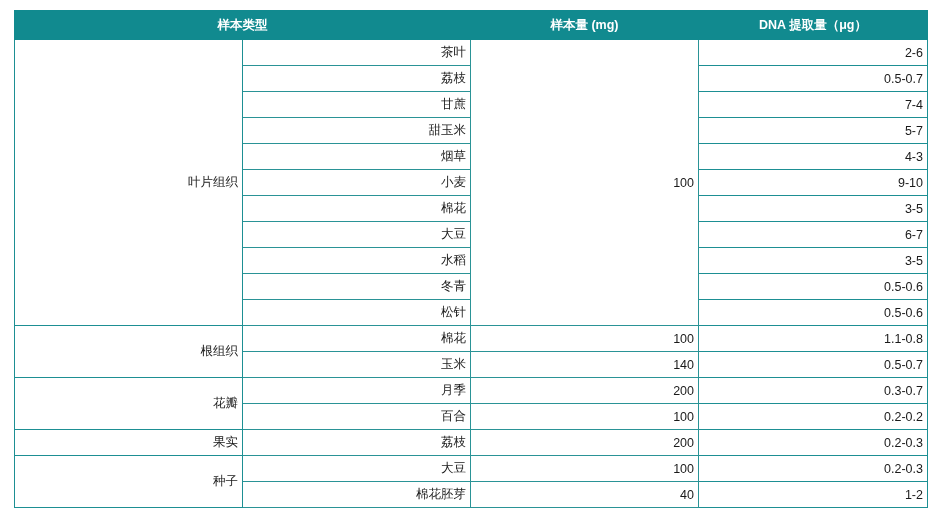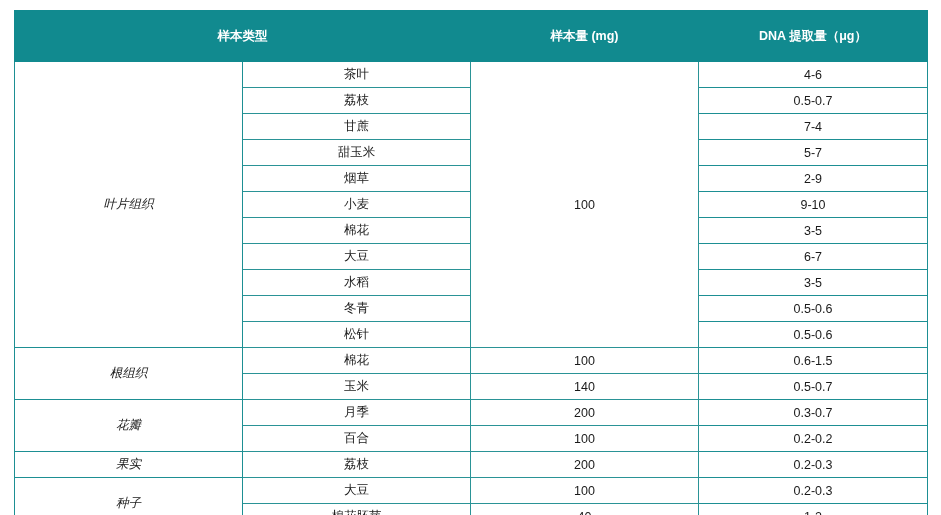--- a/index.html
+++ b/index.html
@@ -40,36 +40,35 @@
   table.sample-table col.c4 { width: 229px; }
 
   table.sample-table th {
     background: #118a8f;
     color: #ffffff;
     font-weight: bold;
     font-size: 12.5px;
     height: 24px;
     text-align: center;
     border: 1px solid #118a8f;
-    padding: 13px 4px;
+    padding: 2px 4px;
   }
   table.sample-table td {
     border: 1px solid #1d8f93;
     height: 23px;
-    text-align: center;
+    text-align: right;
     vertical-align: middle;
     padding: 1px 4px;
     color: #1a1a1a;
     font-size: 12.5px;
     background: #ffffff;
   }
   td.group-cell {
     border-left: 1px solid #1d8f93;
     border-right: 1px solid #1d8f93;
-    font-style: italic;
   }
   
   table.sample-table td.inner {
     border-color: #2a9396;
   }
 </style>
 </head>
 <body>
 
 <div class="page">
@@ -87,37 +86,37 @@
         <th colspan="2">样本类型</th>
         <th>样本量 (mg)</th>
         <th>DNA 提取量（μg）</th>
       </tr>
     </thead>
     <tbody>
         <tr>
           <td class="group-cell" rowspan="11">叶片组织</td>
           <td class="inner">茶叶</td>
           <td class="inner" rowspan="11">100</td>
-          <td>4-6</td>
+          <td>2-6</td>
         </tr>
         <tr>
           <td class="inner">荔枝</td>
           <td>0.5-0.7</td>
         </tr>
         <tr>
           <td class="inner">甘蔗</td>
           <td>7-4</td>
         </tr>
         <tr>
           <td class="inner">甜玉米</td>
           <td>5-7</td>
         </tr>
         <tr>
           <td class="inner">烟草</td>
-          <td>2-9</td>
+          <td>4-3</td>
         </tr>
         <tr>
           <td class="inner">小麦</td>
           <td>9-10</td>
         </tr>
         <tr>
           <td class="inner">棉花</td>
           <td>3-5</td>
         </tr>
         <tr>
@@ -133,21 +132,21 @@
           <td>0.5-0.6</td>
         </tr>
         <tr>
           <td class="inner">松针</td>
           <td>0.5-0.6</td>
         </tr>
         <tr>
           <td class="group-cell" rowspan="2">根组织</td>
           <td class="inner">棉花</td>
           <td class="inner">100</td>
-          <td>0.6-1.5</td>
+          <td>1.1-0.8</td>
         </tr>
         <tr>
           <td class="inner">玉米</td>
           <td class="inner">140</td>
           <td>0.5-0.7</td>
         </tr>
         <tr>
           <td class="group-cell" rowspan="2">花瓣</td>
           <td class="inner">月季</td>
           <td class="inner">200</td>

